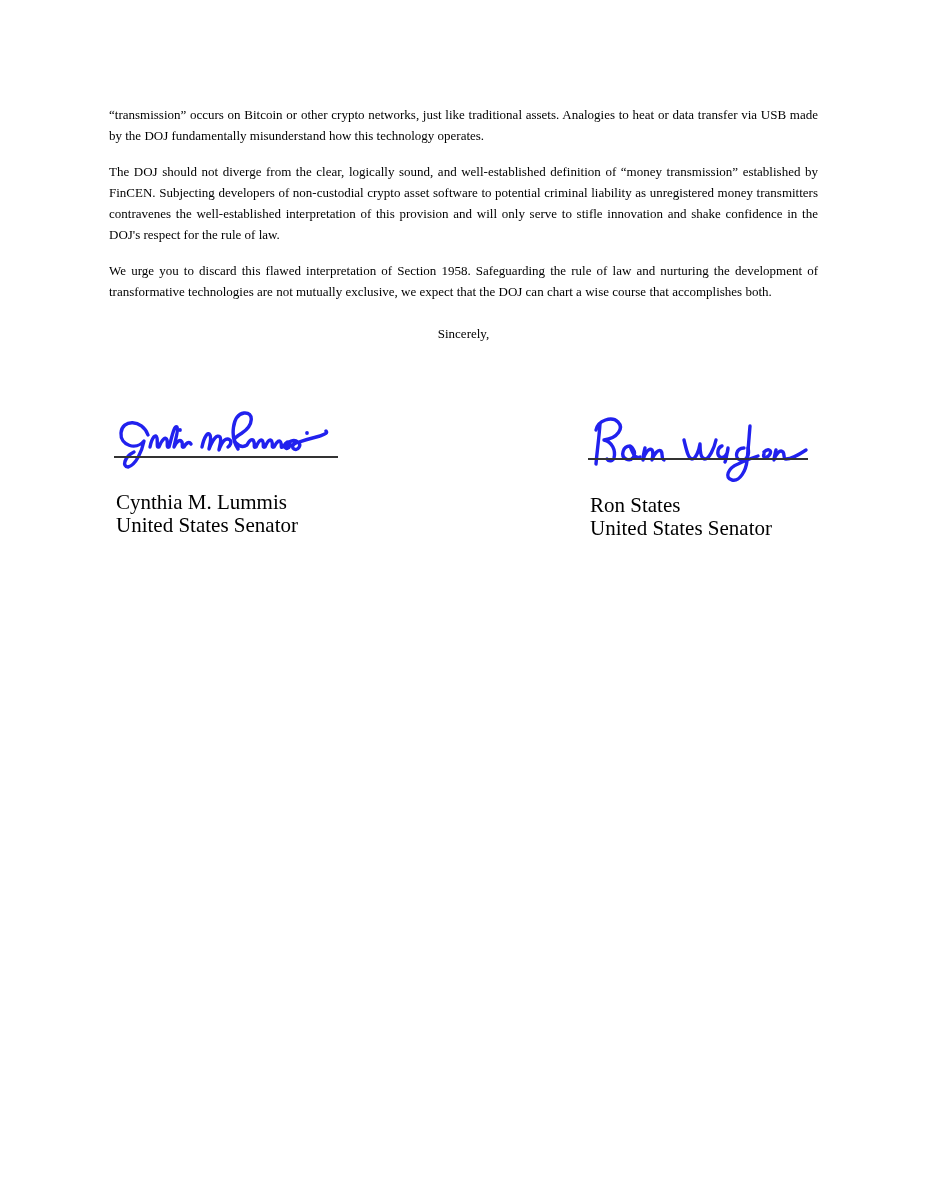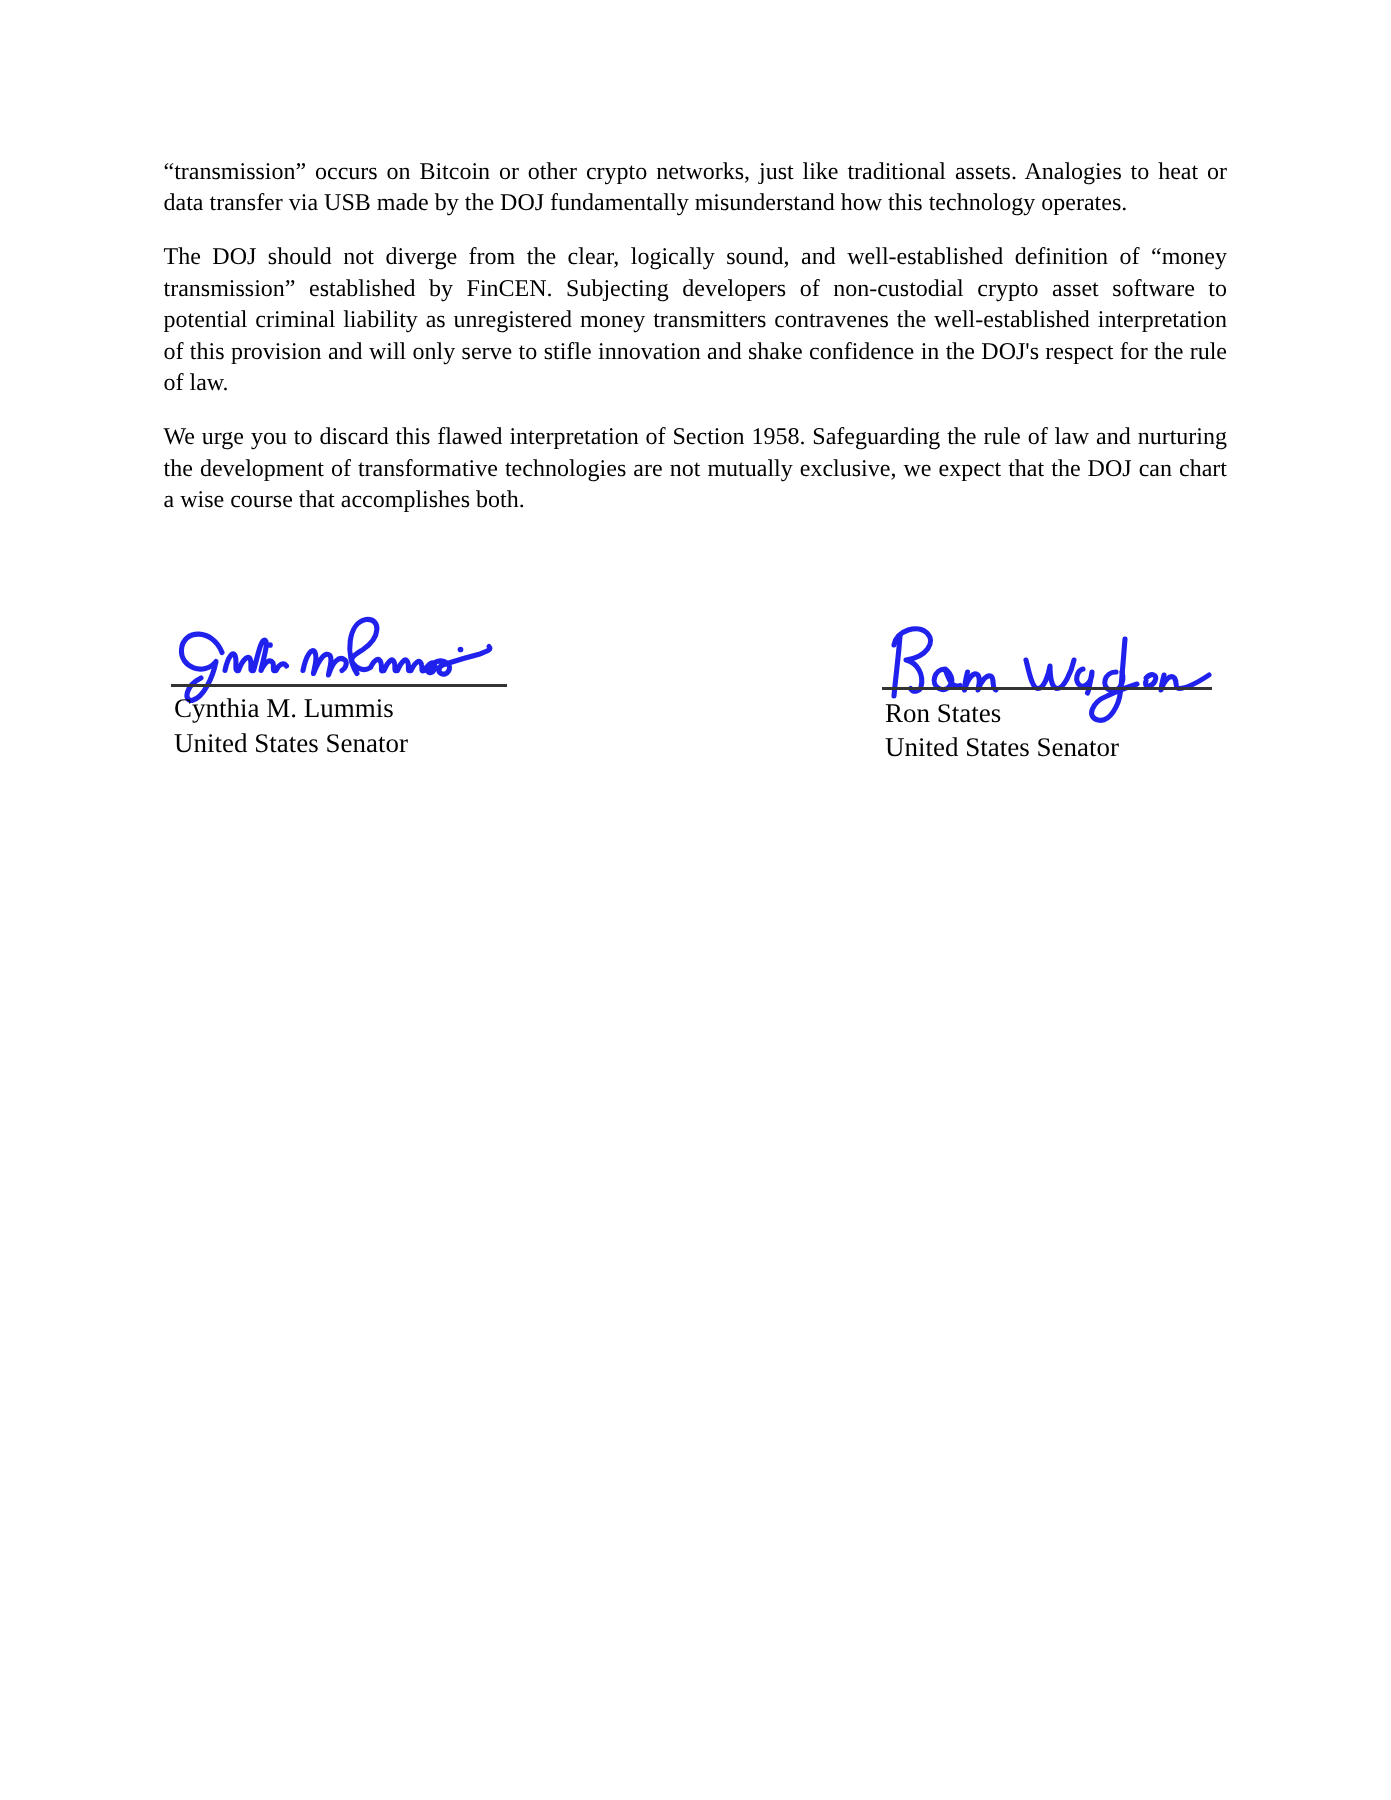--- a/index.html
+++ b/index.html
@@ -13,21 +13,21 @@
     color: var(--text);
     font-family: "Liberation Serif", "DejaVu Serif", serif;
     overflow: hidden;
   }
   .content {
     position: absolute;
     left: 109px; top: 104px; width: 709px;
   }
   .content p {
     margin: 0 0 15px 0;
-    font-size: 16px;
+    font-size: 13px;
     line-height: 21px;
     text-align: justify;
     font-family: Liberation Serif, serif;
   }
   .closing {
     text-align: center !important;
     margin: 21px 0 0 0 !important;
   }
   .sig-row {
     position: relative;
@@ -41,21 +41,21 @@
   .sig.left  svg { top: -2px; }
   .sig.right svg { top: 5px; }
   .sig-line {
     position: absolute; left: 0; width: 100%;
     border-bottom: 2px solid var(--rule);
   }
   .sig.left  .sig-line { top: 47px; }
   .sig.right .sig-line { top: 49px; }
   .sig-name, .sig-title {
     position: absolute; left: 2px;
-    font-size: 18px; line-height: 21px; white-space: nowrap;
+    font-size: 21px; line-height: 21px; white-space: nowrap; margin-top: 30px;
   }
   .sig.left  .sig-name  { top: 53px; }
   .sig.left  .sig-title { top: 76px; }
   .sig.right .sig-name  { top: 56px; }
   .sig.right .sig-title { top: 79px; }
   .ink-stroke {
     fill: none;
     stroke: var(--ink);
     stroke-width: 3.4;
     stroke-linecap: round;
@@ -66,20 +66,21 @@
 </head>
 <body>
 
 <div class="page">
   <div class="content">
 
     <p>“transmission” occurs on Bitcoin or other crypto networks, just like traditional assets. Analogies to heat or data transfer via USB made by the DOJ fundamentally misunderstand how this technology operates.</p>
     <p>The DOJ should not diverge from the clear, logically sound, and well-established definition of “money transmission” established by FinCEN. Subjecting developers of non-custodial crypto asset software to potential criminal liability as unregistered money transmitters contravenes the well-established interpretation of this provision and will only serve to stifle innovation and shake confidence in the DOJ's respect for the rule of law.</p>
     <p>We urge you to discard this flawed interpretation of Section 1958. Safeguarding the rule of law and nurturing the development of transformative technologies are not mutually exclusive, we expect that the DOJ can chart a wise course that accomplishes both.</p>
 
+    <p class="closing">Sincerely,</p>
 
     <div class="sig-row">
 
       <div class="sig left">
         <svg width="226" height="68" viewBox="0 0 226 68">
           <path class="ink-stroke" d="M34,28 C28,12 8,12 7,26 C6,38 22,44 30,34 C28,44 22,58 14,60 C8,60 10,50 20,45"></path>
           <path class="ink-stroke" d="M36,40 C38,30 42,26 43,31 C44,36 42,41 45,40 C48,32 52,29 53,33 C54,37 52,41 55,40 C58,30 60,18 63,20 C65,22 61,34 60,40 C63,34 66,32 68,35 C69,38 67,41 70,40 C72,36 75,34 77,37"></path>
           <circle class="ink-dot" cx="66" cy="23" r="1.9"></circle>
           <path class="ink-stroke" d="M88,40 C90,30 94,24 96,28 C98,32 95,40 95,42 C99,32 103,27 106,30 C108,33 105,41 105,43 C108,34 112,30 116,33 C118,35 116,39 114,40"></path>
           <path class="ink-stroke" d="M124,42 C116,30 118,8 130,6 C140,5 140,18 128,26 C122,30 118,32 122,36 C126,40 130,40 133,38 C136,32 139,31 140,35 C141,39 139,41 142,40 C145,33 148,31 149,35 C150,38 148,41 151,40 C154,33 157,31 158,35 C159,38 157,41 160,40 C163,34 166,32 167,36 C168,39 166,41 169,40 C172,35 175,33 176,37 C176,41 172,43 171,40 C174,34 180,32 184,35 C188,38 184,44 180,42 C178,41 178,37 182,36 C188,34 198,31 206,29 C211,27 214,26 212,24"></path>

